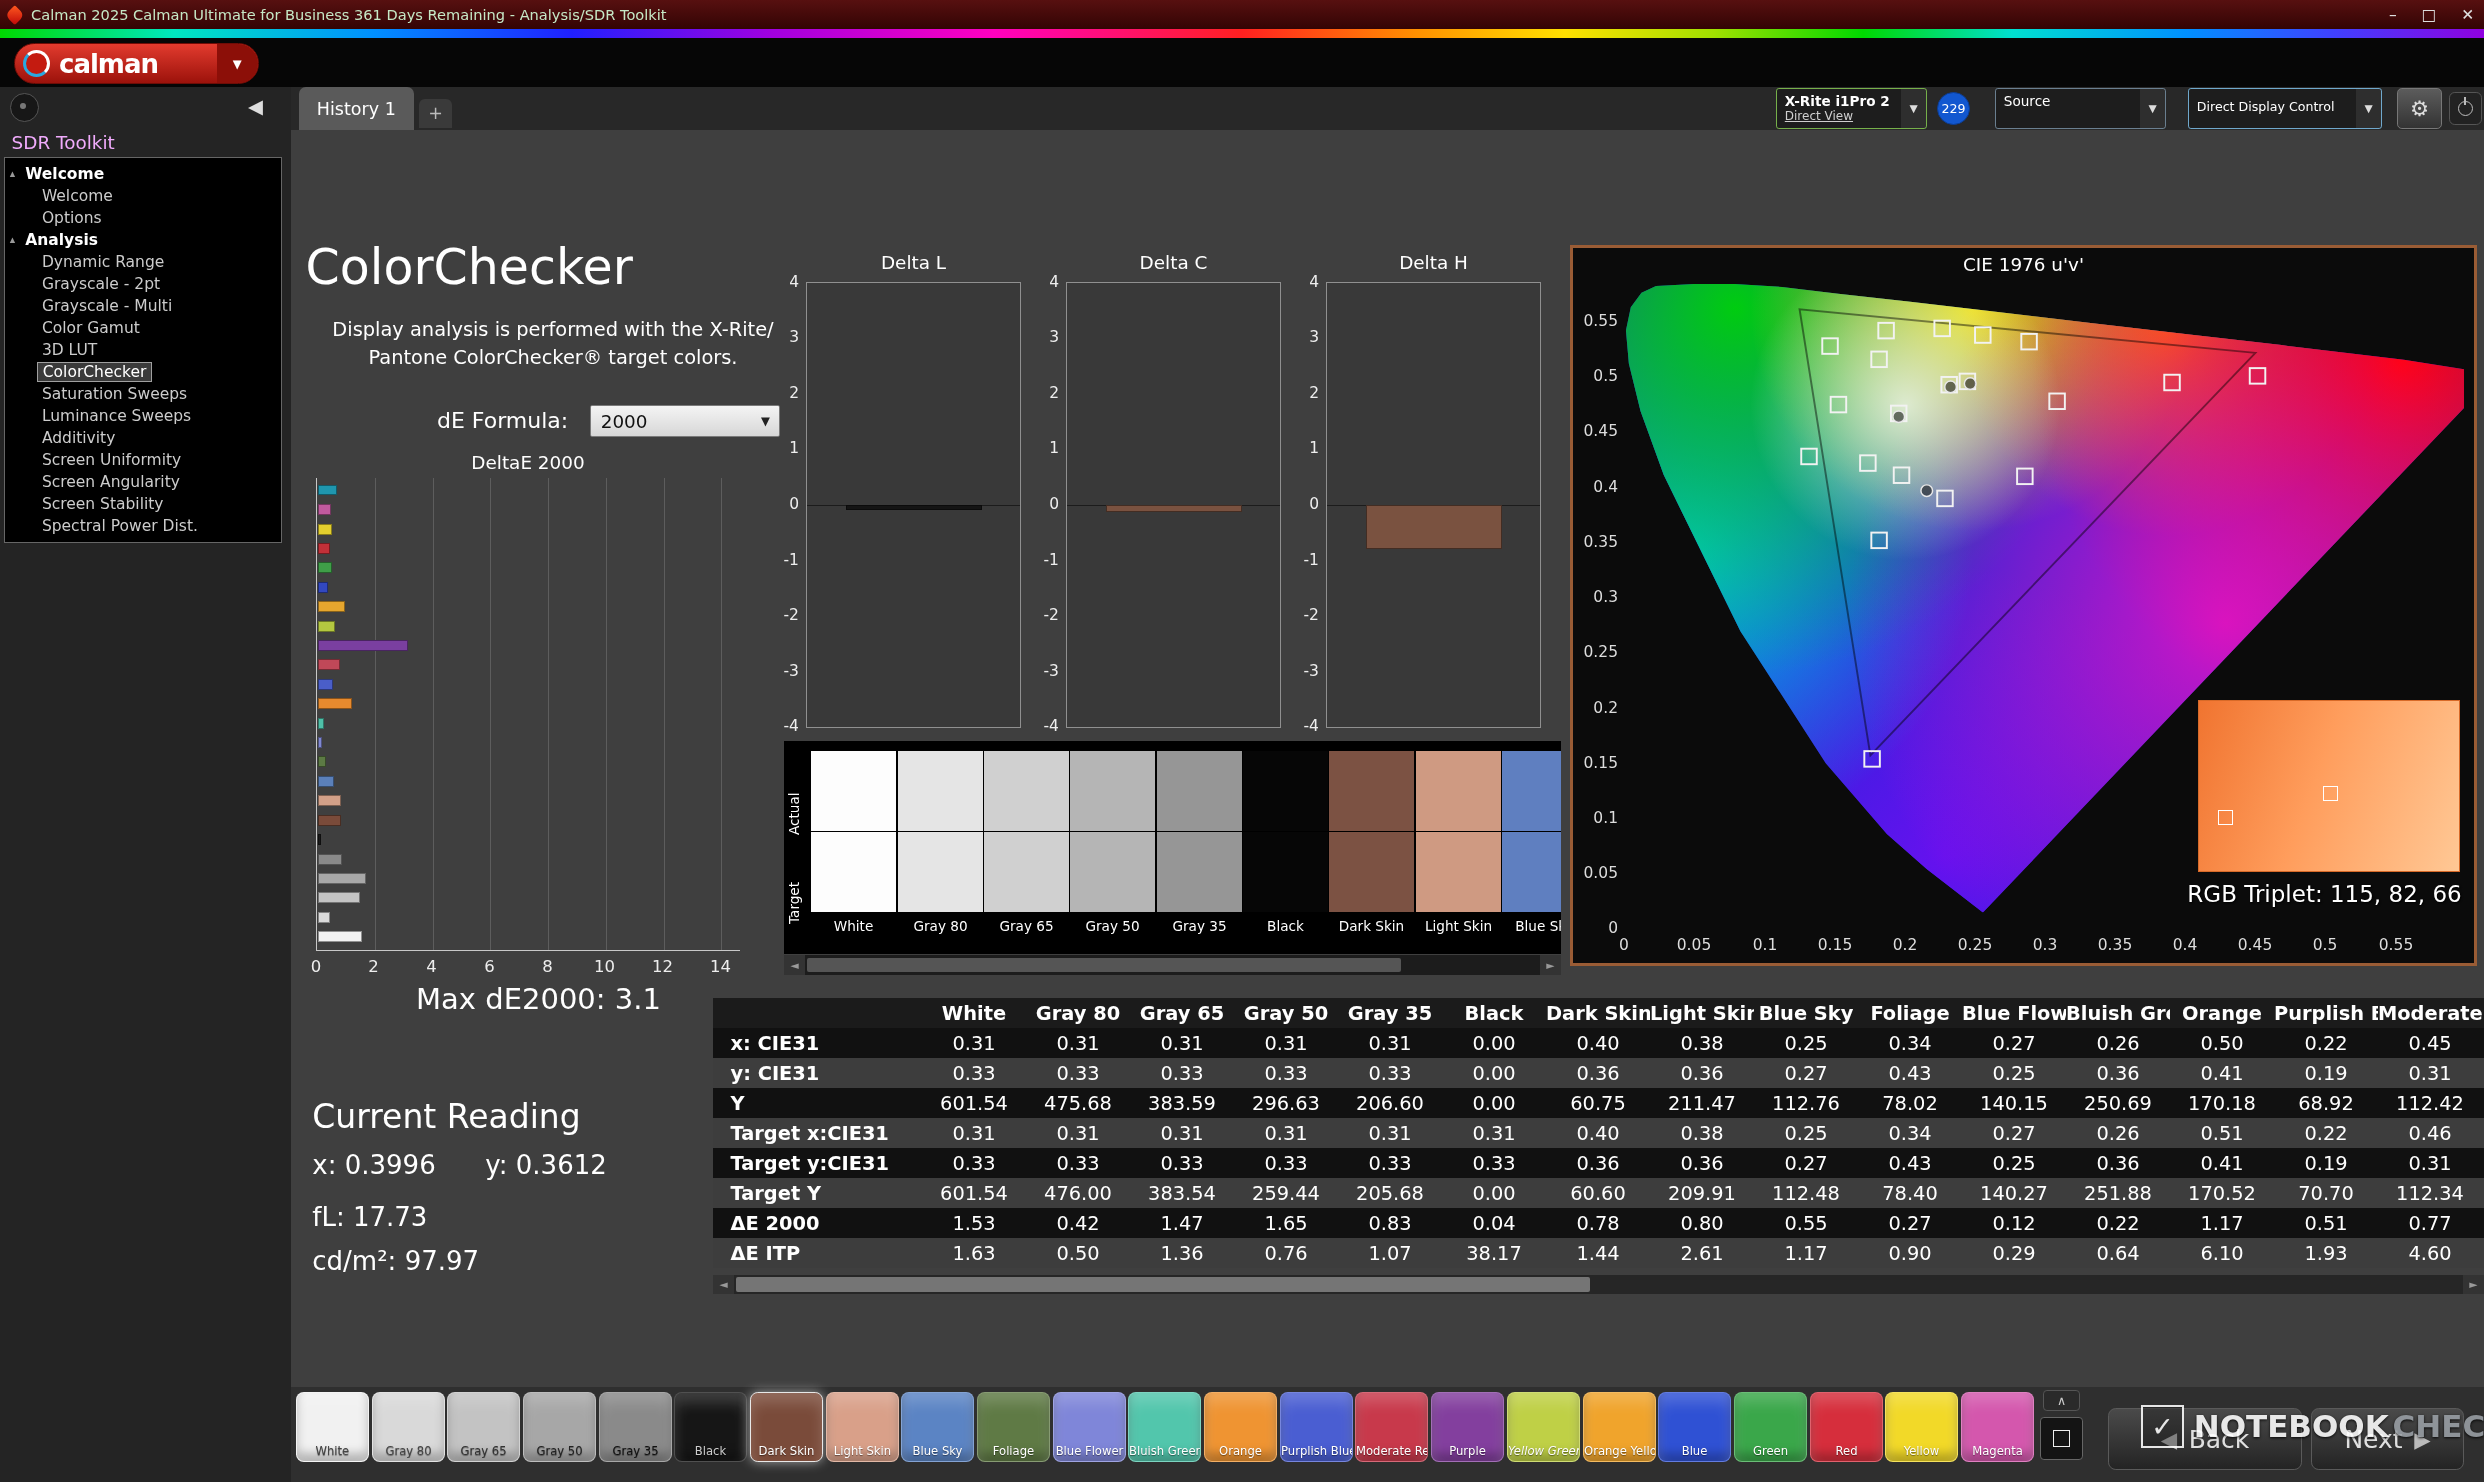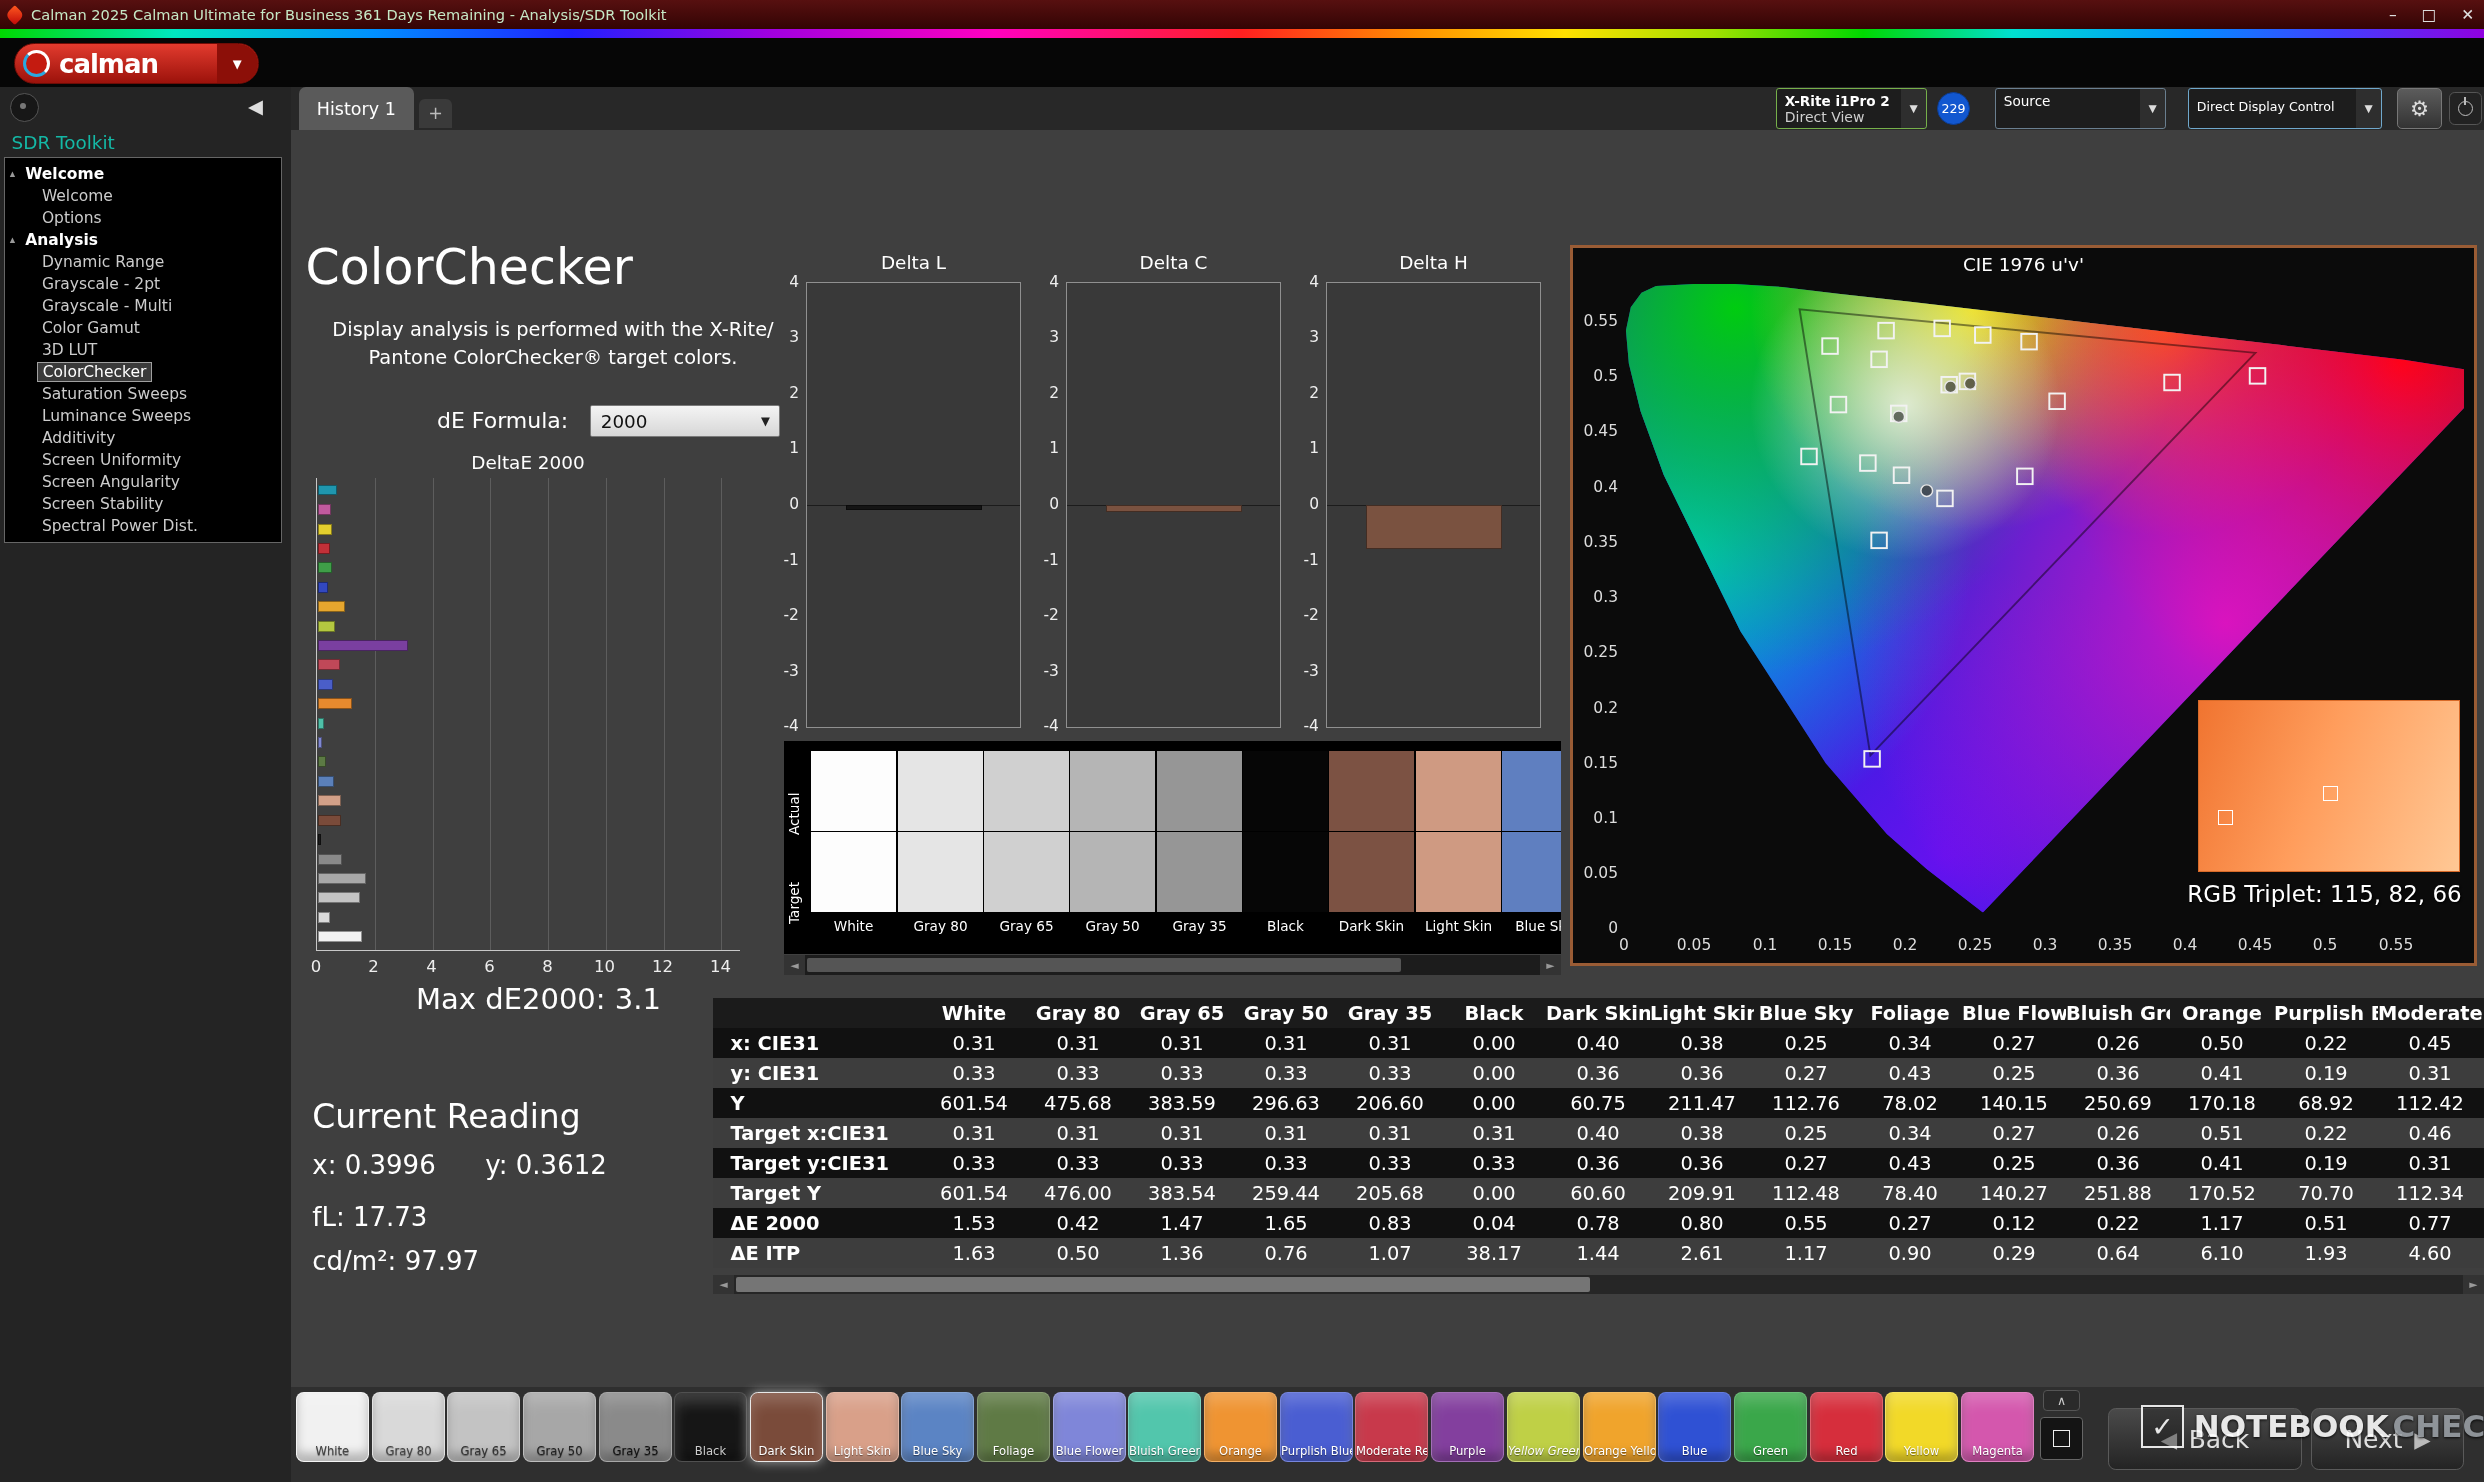--- a/index.html
+++ b/index.html
@@ -27,37 +27,37 @@
 
   
   #tabstrip { left:291px; top:87px; width:2193px; height:43px; background:#282828; }
   #tab-history { position:absolute; left:7.8px; top:0; width:115px; height:43px; background:#5a5a5a; border-radius:6.8px 6.8px 0 0; display:flex; align-items:center; justify-content:center; font-size:17.5px; color:#fff; }
   #tab-add { position:absolute; left:128px; top:11.6px; width:33px; height:29px; background:#3a3a3a; border-radius:5.8px 5.8px 0 0; display:flex; align-items:center; justify-content:center; font-size:17.5px; color:#bbb; }
   .ddbox { position:absolute; top:1px; height:41px; background:#1d1d1d; display:flex; align-items:stretch; border-radius:2.9px; }
   .dd-text { flex:1; padding:3.9px 7.8px; overflow:hidden; }
   .dd-arrow { width:25px; display:flex; align-items:center; justify-content:center; font-size:10.7px; color:#ddd; background:rgba(255,255,255,0.08); }
   #dd-meter { left:1485px; width:151px; border:1.9px solid #76b04a; }
   #dd-meter .l1 { font-size:13.6px; font-weight:bold; color:#fff; white-space:nowrap; }
-  #dd-meter .l2 { font-size:14px; color:#cfcfcf; white-space:nowrap; }
+  #dd-meter .l2 { font-size:12px; color:#cfcfcf; white-space:nowrap;text-decoration:underline; }
   #badge-229 { left:1646px; top:4.9px; width:33px; height:33px; border-radius:50%; background:#1257d0; border:1.9px solid #0b3d96; display:flex; align-items:center; justify-content:center; font-size:12.6px; color:#fff; }
   #dd-source { left:1704px; width:171px; border:1.9px solid #6a7f90; }
   #dd-source .l1 { font-size:13.6px; color:#fff; }
   #dd-ddc { left:1897px; width:194px; border:1.9px solid #6fa8cc; }
   #dd-ddc .l1 { font-size:12.6px; color:#fff; white-space:nowrap; margin-top:5.8px; }
   #gear-btn { left:2106px; top:1px; width:45px; height:41px; background:linear-gradient(#5c5c5c,#333); border:1px solid #777; border-radius:4.9px; display:flex; align-items:center; justify-content:center; font-size:21.3px; color:#ddd; }
   #power-btn { left:2158px; top:4.9px; width:33px; height:33px; border-radius:5.8px; background:#222; border:1px solid #555; display:flex; align-items:center; justify-content:center; }
   #power-glyph { width:15.5px; height:15.5px; border:1.9px solid #bbb; border-radius:50%; position:relative; }
   #power-glyph:after { content:""; position:absolute; left:4.9px; top:-4.9px; width:1.9px; height:8.7px; background:#bbb; }
 
   
   #sidebar { left:0; top:87px; width:291px; height:1395px; background:#242424; }
   #side-circle { position:absolute; left:9.7px; top:5.8px; width:29px; height:29px; border-radius:50%; background:#171717; border:1.9px solid #555; }
   #side-circle:after { content:""; position:absolute; left:9.7px; top:9.7px; width:5.8px; height:5.8px; border-radius:50%; background:#777; }
   #side-collapse { position:absolute; left:248px; top:7.8px; font-size:19.4px; color:#ddd; }
-  #side-title { position:absolute; left:11.6px; top:45px; font-size:18.4px; color:#14b8a6; }
+  #side-title { position:absolute; left:11.6px; top:45px; font-size:18.4px; color:#f0abfc; }
   #tree { position:absolute; left:3.9px; top:70px; width:278px; height:386px; background:#000; border:1px solid #666; padding:4.9px 0 0 0; overflow:hidden; }
   .tree-row { height:22px; line-height:22px; white-space:nowrap; position:relative; }
   .tree-marker { position:absolute; left:4.9px; top:0; color:#999; font-size:10.7px; }
   .tree-sec-label { margin-left:20.4px; font-size:15.5px; font-weight:bold; color:#fff; }
   .tree-item-label { margin-left:37px; font-size:15.5px; color:#ccc; }
   .tree-item-label.sel { display:inline-block; line-height:18.4px; margin-left:32px; padding:0 4.9px; border:1px solid #a0a0a0; background:#3a3a3a; color:#fff; }
 
   
   #main { left:291px; top:130px; width:2193px; height:1257px; background:#3f3f3f; }
   #page-title { position:absolute; left:14.6px; top:109px; font-size:49px; font-weight:500; color:#fff; }

